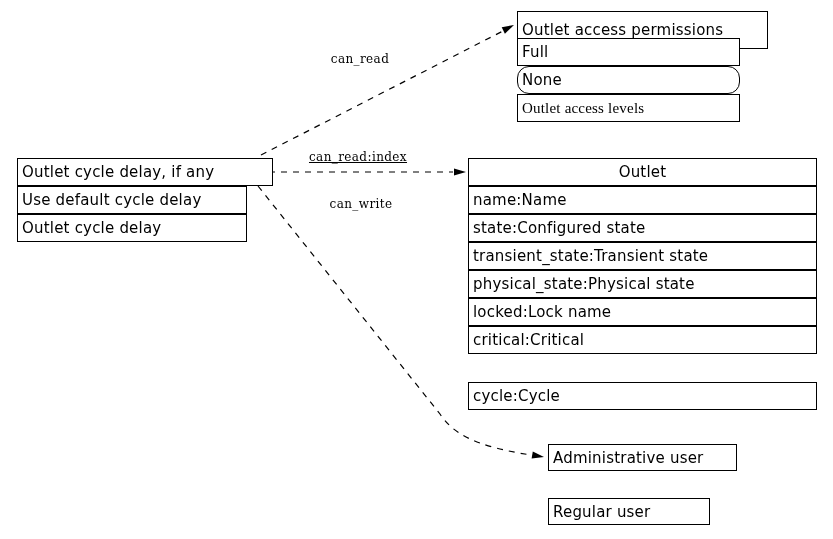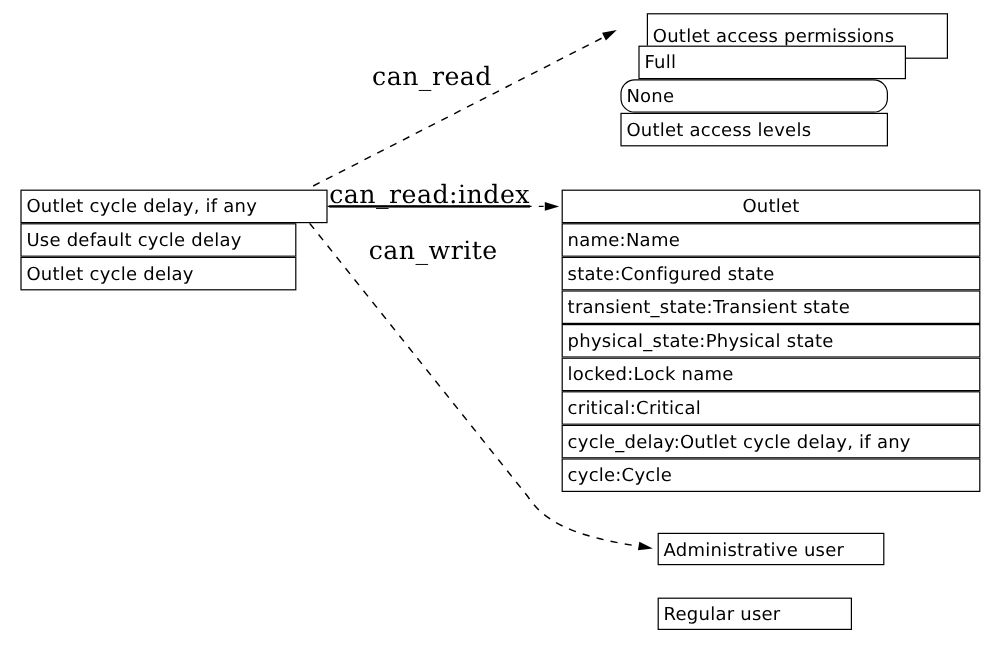--- a/index.html
+++ b/index.html
@@ -36,36 +36,36 @@
     white-space: nowrap;
     overflow: hidden;
     font-size: 15px;
     letter-spacing: 0.2px;
   }
   .cell.center { justify-content: center; }
   .edge-label {
     position: absolute;
     transform: translateX(-50%);
     font-family: "DejaVu Serif", serif;
-    font-size: 21px;
+    font-size: 12px;
     letter-spacing: 0.4px;
     color: #000000;
     white-space: nowrap;
   }
 
   
   .t1h  { left: 17px;  top: 158px; width: 256px; height: 28px; }
   .t1r0 { left: 17px;  top: 186px; width: 230px; height: 28px; }
   .t1r1 { left: 17px;  top: 214px; width: 230px; height: 28px; }
 
   
-  .t2h  { left: 539px; top: 11px;  width: 251px; height: 38px; }
-  .t2r0 { left: 517px; top: 38px;  width: 223px; height: 28px; margin-left: 15px; }
+  .t2h  { left: 517px; top: 11px;  width: 251px; height: 38px; }
+  .t2r0 { left: 517px; top: 38px;  width: 223px; height: 28px; }
   .t2r1 { left: 517px; top: 66px;  width: 223px; height: 28px; border-radius: 12px; }
-  .t2r2 { left: 517px; top: 94px;  width: 223px; height: 28px; }
+  .t2r2 { left: 517px; top: 94px;  width: 223px; height: 28px; font-family: Liberation Serif, serif; }
 
   
   .t3h  { left: 468px; top: 158px; width: 349px; height: 28px; }
   .t3r0 { left: 468px; top: 186px; width: 349px; height: 28px; }
   .t3r1 { left: 468px; top: 214px; width: 349px; height: 28px; text-align: center; }
   .t3r2 { left: 468px; top: 242px; width: 349px; height: 28px; }
   .t3r3 { left: 468px; top: 270px; width: 349px; height: 28px; }
   .t3r4 { left: 468px; top: 298px; width: 349px; height: 28px; }
   .t3r5 { left: 468px; top: 326px; width: 349px; height: 28px; }
   .t3r6 { left: 468px; top: 354px; width: 349px; height: 28px; }
@@ -111,19 +111,18 @@
   <div class="cell t2r1">None</div>
   <div class="cell t2r2">Outlet access levels</div>
 
   <div class="cell t3h center">Outlet</div>
   <div class="cell t3r0">name:Name</div>
   <div class="cell t3r1">state:Configured state</div>
   <div class="cell t3r2">transient_state:Transient state</div>
   <div class="cell t3r3">physical_state:Physical state</div>
   <div class="cell t3r4">locked:Lock name</div>
   <div class="cell t3r5">critical:Critical</div>
-  <div class="cell t3r6">cycle_delay:Outlet cycle delay, if any</div>
   <div class="cell t3r7">cycle:Cycle</div>
 
   <div class="cell t4h">Administrative user</div>
   <div class="cell t4r1">Regular user</div>
 
 </div>
 
 </body></html>

